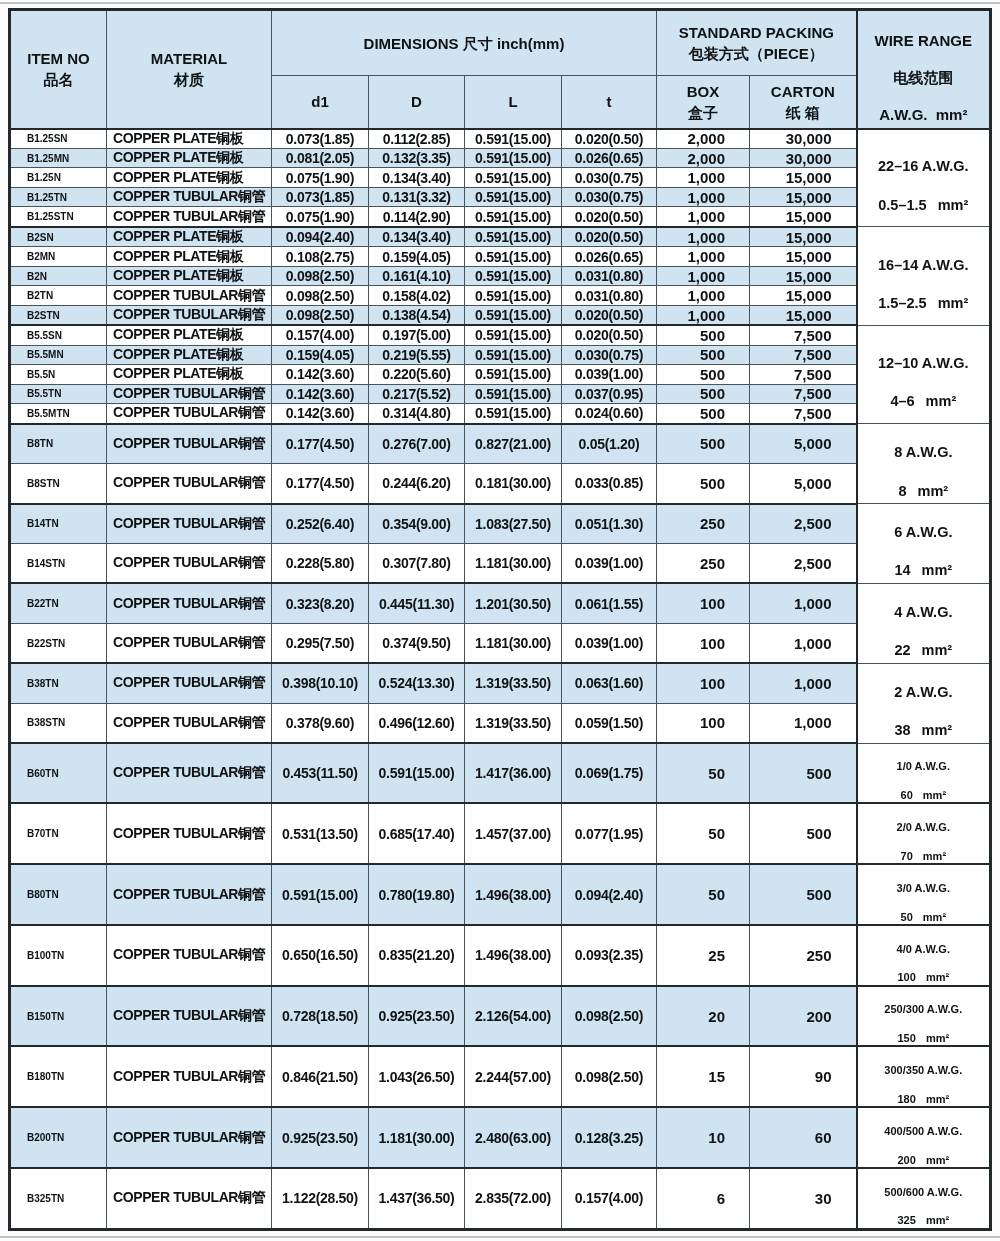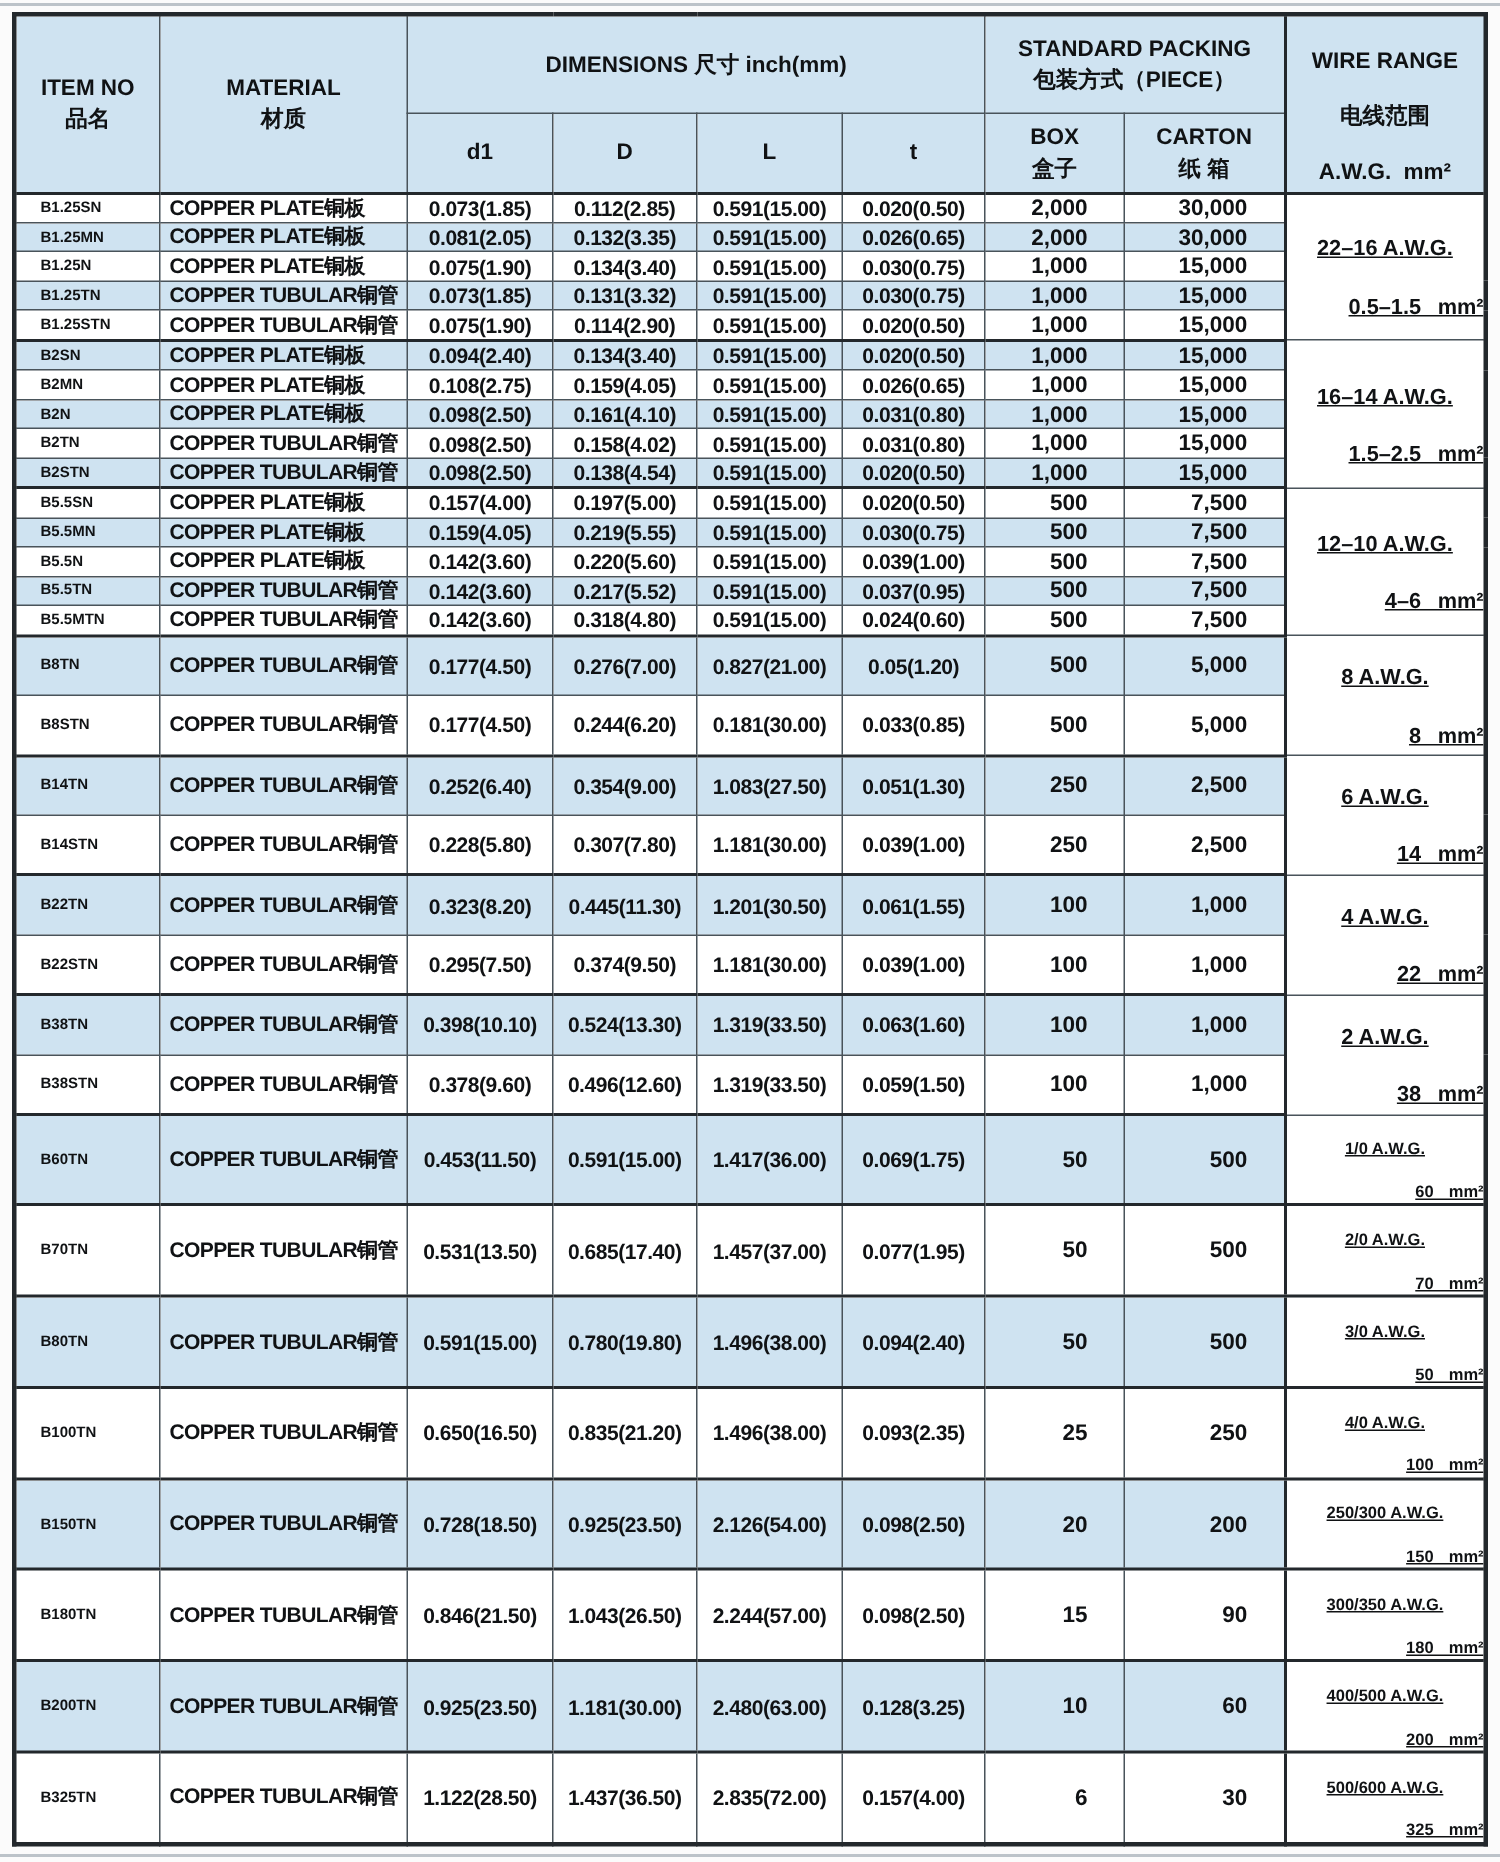--- a/index.html
+++ b/index.html
@@ -28,26 +28,26 @@
   thead tr.h1{height:66px;}
   thead tr.h2{height:53px;}
   th.hb{border-bottom:2px solid var(--border-dark);}
   th.wire-head{border-left:2px solid var(--border-dark);}
   tbody td{background:#ffffff;font-size:14px;vertical-align:middle;}
   tr.alt td{background:var(--stripe);}
   td.item{text-align:left;padding-left:16px;font-size:10px;}
   td.mat{text-align:left;padding-left:6px;font-size:14px;letter-spacing:-0.4px;}
   td.num{text-align:center;font-size:14px;letter-spacing:-0.3px;}
   td.qty{text-align:right;padding-right:24px;font-size:15px;}
-  td.wire{background:#ffffff !important;text-align:center;border-left:2px solid var(--border-dark);text-decoration:underline;}
+  td.wire{background:#ffffff !important;text-align:center;border-left:2px solid var(--border-dark);}
   tr.group-end td{border-bottom:2px solid var(--border-dark);}
   .wire-lg{font-size:14.5px;line-height:1.55;}
   .wire-sm{font-size:11px;line-height:1.15;}
   .wire div,.wire-head div{white-space:nowrap;margin-top:16px;}
-  .w2{word-spacing:7px;text-align:right;}
+  .w2{word-spacing:7px;}
   .ws{word-spacing:4px;}
 </style>
 </head>
 <body>
 
 <div class="page">
   <div class="edge-line top"></div>
 
   <table class="spec">
     <colgroup>
@@ -247,21 +247,21 @@
           <td class="num">0.217(5.52)</td>
           <td class="num">0.591(15.00)</td>
           <td class="num">0.037(0.95)</td>
           <td class="qty">500</td>
           <td class="qty">7,500</td>
         </tr>
         <tr class="group-end">
           <td class="item">B5.5MTN</td>
           <td class="mat">COPPER TUBULAR铜管</td>
           <td class="num">0.142(3.60)</td>
-          <td class="num">0.318(4.80)</td>
+          <td class="num">0.314(4.80)</td>
           <td class="num">0.591(15.00)</td>
           <td class="num">0.024(0.60)</td>
           <td class="qty">500</td>
           <td class="qty">7,500</td>
         </tr>
         <tr class="alt">
           <td class="item">B8TN</td>
           <td class="mat">COPPER TUBULAR铜管</td>
           <td class="num">0.177(4.50)</td>
           <td class="num">0.276(7.00)</td>

